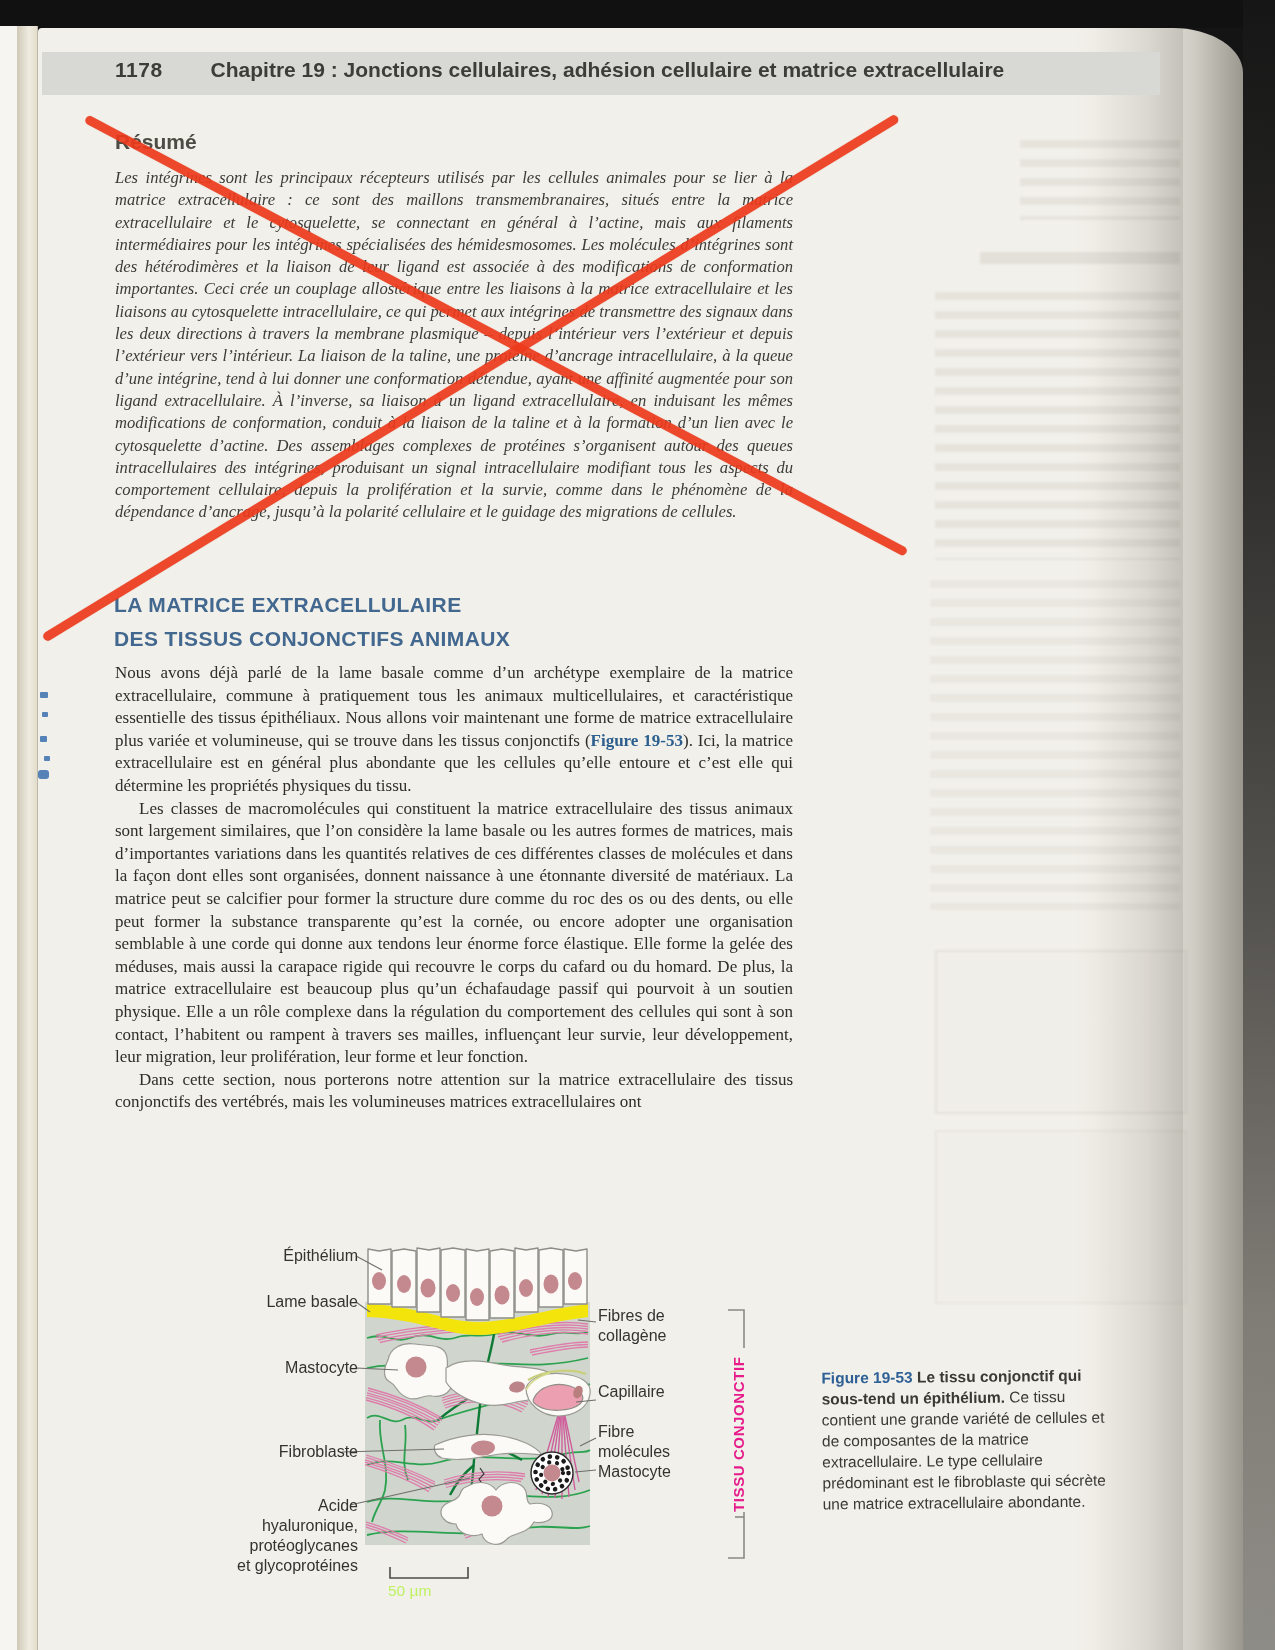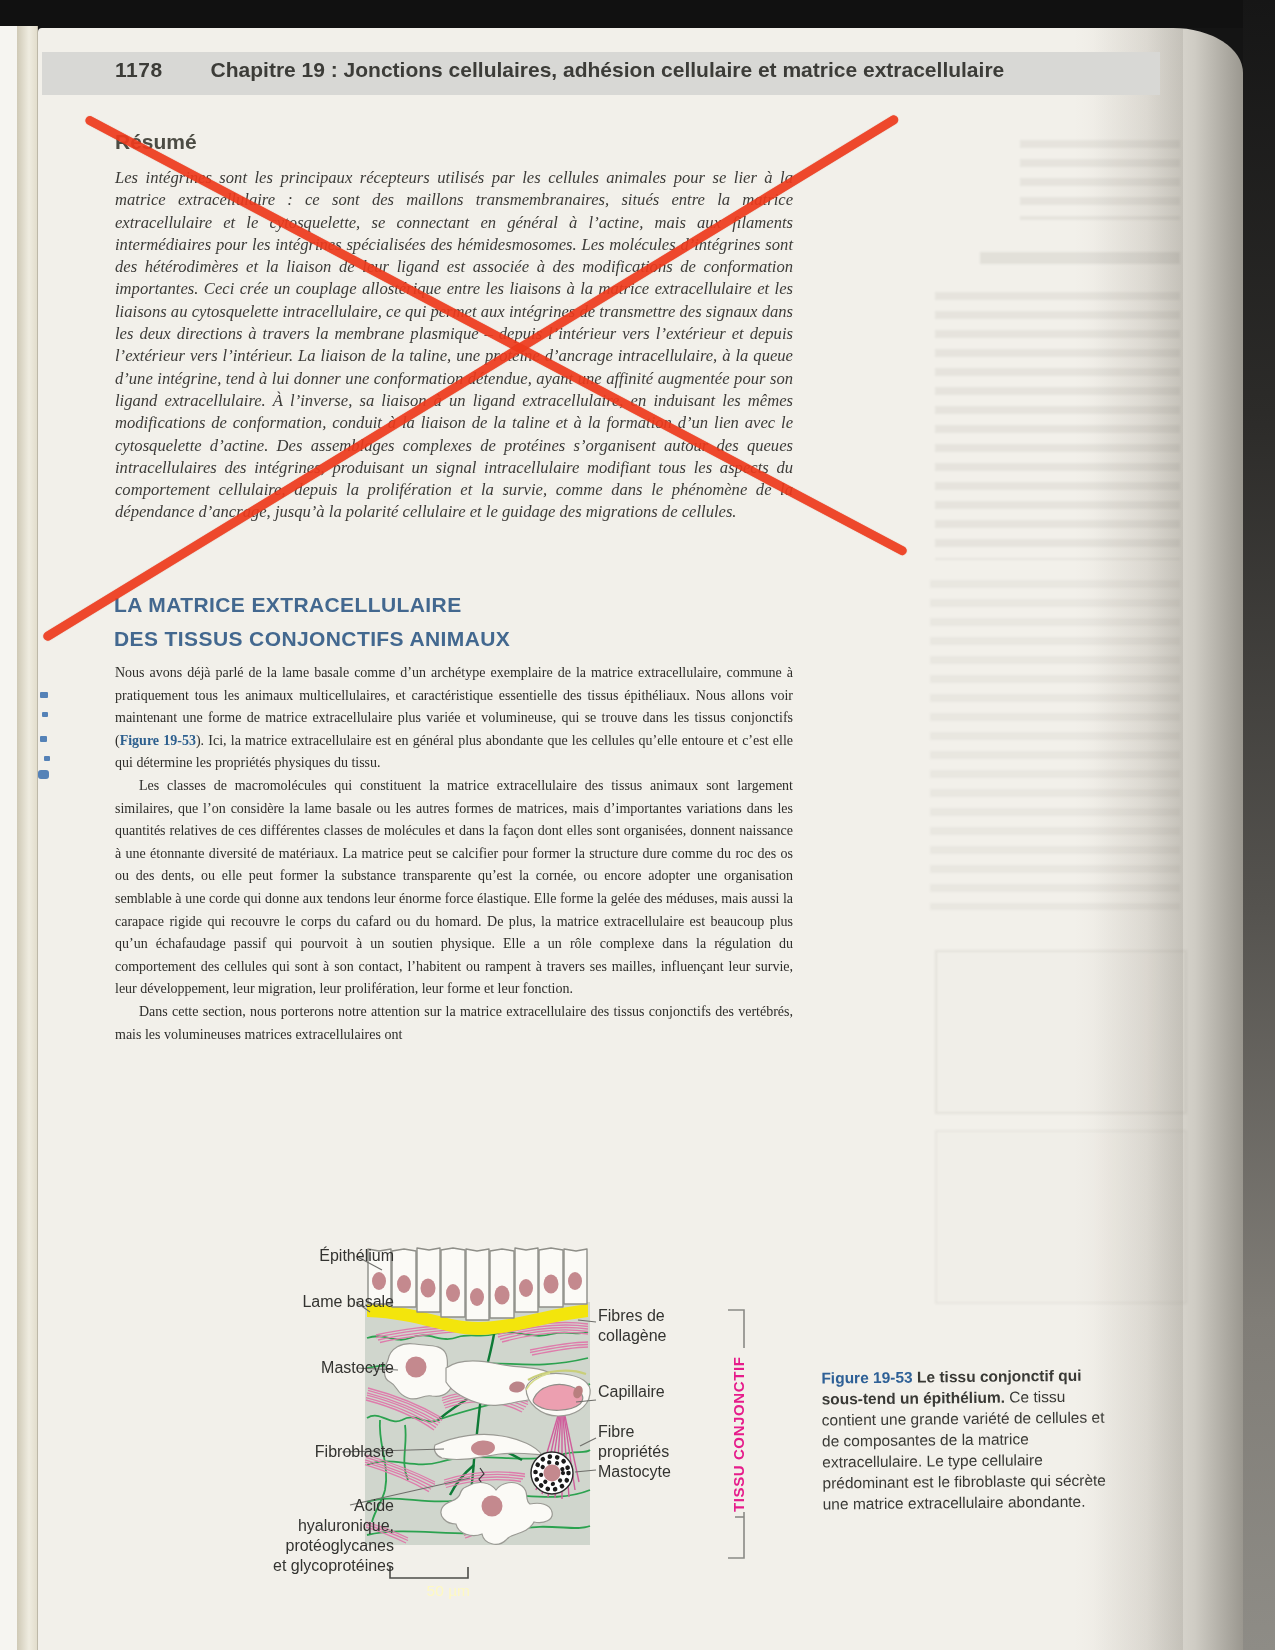--- a/index.html
+++ b/index.html
@@ -32,41 +32,41 @@
   
   .resume-title{position:absolute;left:115px;top:130px;font-size:21px;font-weight:bold;color:#4c4c44;}
   .resume-body{position:absolute;left:115px;top:167px;width:678px;
                font-family:"Liberation Serif",serif;font-style:italic;font-size:16.6px;
                line-height:22.3px;color:#3c3b38;text-align:justify;}
   
   .sec-heading{position:absolute;left:114px;top:588px;font-size:21px;font-weight:bold;
                color:#43688f;letter-spacing:0.4px;line-height:34px;}
   
   .body-col{position:absolute;left:115px;top:662px;width:678px;
-            font-family:"Liberation Serif",serif;font-size:14px;line-height:22.6px;
+            font-family:"Liberation Serif",serif;font-size:17px;line-height:22.6px;
             color:#2e2d2a;text-align:justify;}
   .body-col p{margin:0;}
   .body-col p.ind{text-indent:24px;}
   .figref{font-weight:bold;color:#2d5f8e;}
   
   .xstroke{position:absolute;height:9px;border-radius:5px;background:#ee3a1c;opacity:0.92;
            transform-origin:left center;box-shadow:0 0 1px rgba(200,40,10,0.6);}
   .x1{left:86px;top:114px;width:928px;transform:rotate(27.9deg);}
   .x2{left:44px;top:634px;width:1000px;transform:rotate(-31.4deg);}
   
   .figure{position:absolute;left:230px;top:1240px;width:560px;height:368px;}
   .figure svg{position:absolute;left:0;top:0;}
   .flabel{position:absolute;font-size:16px;color:#333330;line-height:20px;}
-  .flabel.right-align{text-align:right;width:128px;left:0;margin-left:36px;}
+  .flabel.right-align{text-align:right;width:128px;left:0;}
   .flabel.left-side{left:368px;}
   .tissu-label{position:absolute;left:500px;top:116px;height:156px;width:22px;
                writing-mode:vertical-rl;transform:rotate(180deg);
                font-size:15px;font-weight:bold;color:#e61c8b;letter-spacing:0.6px;text-align:center;}
-  .scale-label{position:absolute;left:158px;top:342px;width:82px;text-align:right;
-               font-size:15.5px;color:#fef9c3;}
+  .scale-label{position:absolute;left:158px;top:342px;width:82px;text-align:left;
+               font-size:15.5px;color:#bef264;}
   
   .caption{position:absolute;left:822px;top:1366px;width:296px;font-size:15.5px;
            line-height:21px;color:#393935;transform:rotate(-0.6deg);}
   .caption .figref-b{font-weight:bold;color:#2e6096;}
   .caption .cap-bold{font-weight:bold;}
   
   .ghost{position:absolute;opacity:0.16;filter:blur(1.3px);
          background:repeating-linear-gradient(to bottom,rgba(110,105,95,0.55) 0 8px,rgba(110,105,95,0) 8px 19px);}
   .ghost-h{position:absolute;opacity:0.2;filter:blur(1.3px);background:rgba(95,92,85,0.55);height:12px;}
   .ghost-box{position:absolute;opacity:0.14;filter:blur(1px);border:2px solid #8d897e;background:rgba(140,135,125,0.12);}
@@ -275,21 +275,21 @@
       <div>et glycoprotéines</div>
     </div>
 
     <div class="flabel left-side" style="top:66px">
       <div>Fibres de</div>
       <div>collagène</div>
     </div>
     <div class="flabel left-side" style="top:142px">Capillaire</div>
     <div class="flabel left-side" style="top:182px">
       <div>Fibre</div>
-      <div>propriétés</div>
+      <div>molécules</div>
     </div>
     <div class="flabel left-side" style="top:222px">Mastocyte</div>
 
     <div class="tissu-label">TISSU CONJONCTIF</div>
     <div class="scale-label">50 µm</div>
   </div>
 
   <div class="caption">
     <span class="figref-b">Figure 19-53</span>
     <span class="cap-bold">Le tissu conjonctif qui sous-tend un épithélium.</span>

